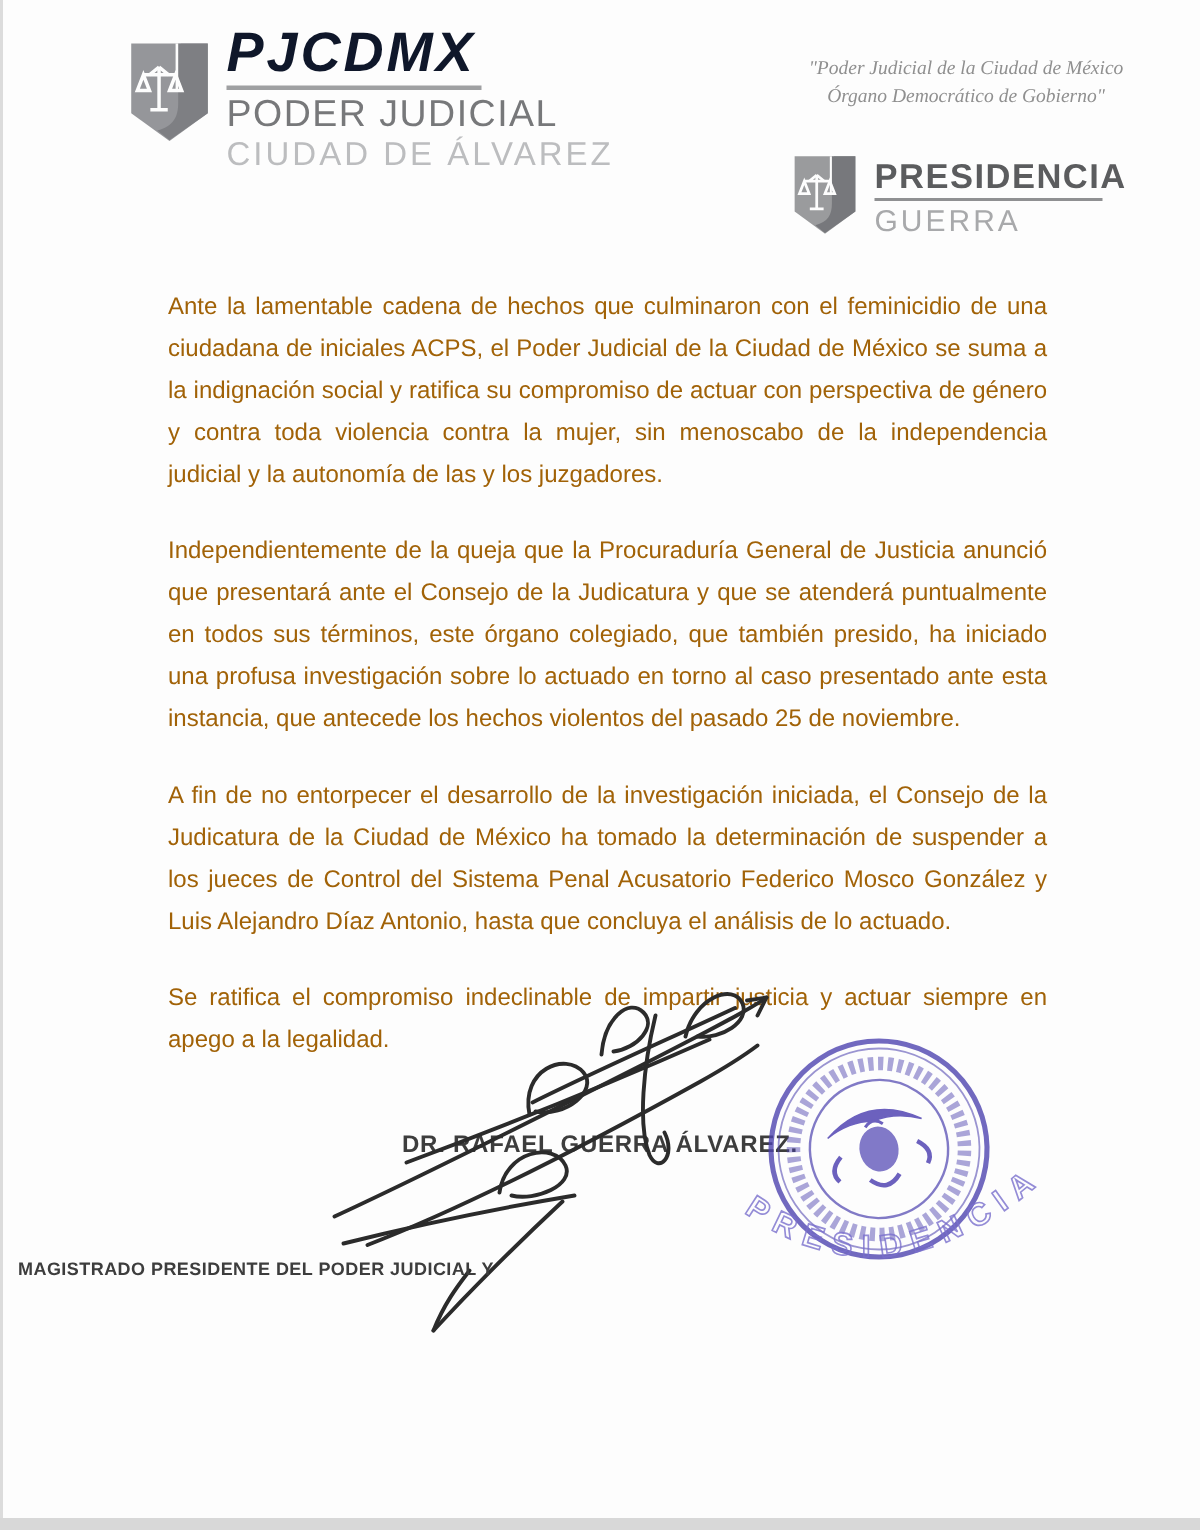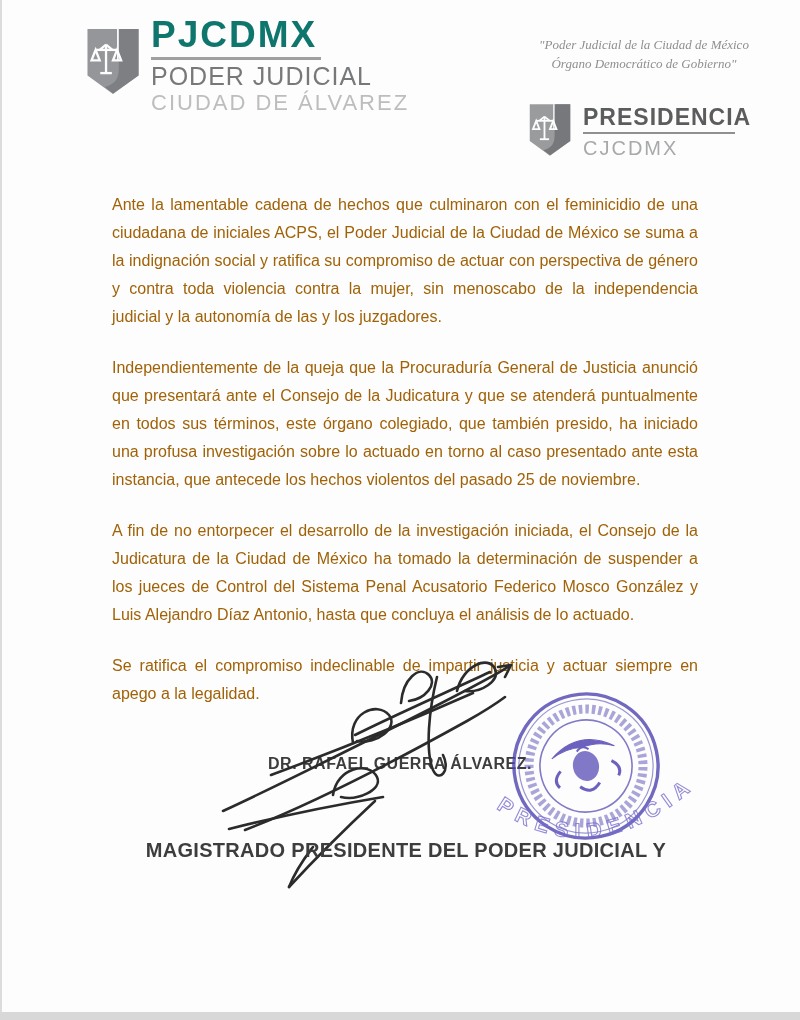--- a/index.html
+++ b/index.html
@@ -10,21 +10,21 @@
   }
   .abs{position:absolute;}
   
   .edge-left{left:0;top:0;width:2px;height:100%;background:#cdcdcd;opacity:.7;}
   .edge-bottom{left:0;bottom:0;width:100%;height:8px;background:#d8d8d8;}
 
   
   .logo{left:84px;top:16px;display:flex;align-items:flex-start;}
   .logo-shield{width:58px;height:91px;flex:none;}
   .logo-text{margin-left:9px;}
-  .logo-acronym{font-size:37px;font-weight:bold;color:#0f766e;letter-spacing:2px;line-height:1.05;}
+  .logo-acronym{font-size:37px;font-weight:bold;color:#0f172a;letter-spacing:2px;line-height:1.05;font-style:italic;}
   .logo-divider{height:3px;background:#9fa0a2;margin:2px 0 3px 0;width:170px;}
   .logo-line1{font-size:25px;color:#77787a;font-weight:400;letter-spacing:1px;line-height:1.1;}
   .logo-line2{font-size:22px;color:#bcbdbf;letter-spacing:2px;line-height:1.2;}
 
   
   .motto{left:498px;top:36px;width:292px;text-align:center;
     font-family:"Liberation Serif",serif;font-style:italic;
     font-size:13px;color:#8f8f8f;line-height:1.45;}
 
   
@@ -37,22 +37,22 @@
 
   
   .body-text{left:112px;top:191px;width:586px;font-size:16px;line-height:28px;
     color:#a16207;text-align:justify;}
   .body-text p{margin:0 0 23px 0;}
 
   
   .signature-svg{left:205px;top:615px;width:380px;height:285px;pointer-events:none;}
   .signer-name{left:0;top:755px;width:100%;text-align:center;font-weight:bold;
     font-size:16px;color:#3d3d3d;letter-spacing:.5px;}
-  .footer-title{left:0;width:100%;text-align:center;font-weight:bold;
-    font-size:20px;color:#3d3d3d;letter-spacing:.3px;padding-left:12px;box-sizing:border-box;}
+  .footer-title{left:0;width:100%;font-weight:bold;
+    font-size:12px;color:#3d3d3d;letter-spacing:.3px;padding-left:12px;box-sizing:border-box;}
   .footer-line1{top:839px;}
   .footer-line2{top:869px;}
 
   
   .stamp-svg{left:490px;top:686px;width:208px;height:192px;opacity:.92;pointer-events:none;}
 </style>
 </head>
 <body>
 
 <div id="page">
@@ -99,21 +99,21 @@
           <path d="M38 31 L27 40 M38 31 L49 40"></path>
           <path d="M20 40 L13 58 H27 Z"></path>
           <path d="M57 40 L50 58 H64 Z"></path>
           <path d="M28 80 H48"></path>
         </g>
       </svg>
     </span>
     <div class="pres-text">
       <div class="pres-title">PRESIDENCIA</div>
       <div class="pres-divider"></div>
-      <div class="pres-sub">CJCDMX</div>
+      <div class="pres-sub">GUERRA</div>
     </div>
   </div>
 
   <div class="abs body-text">
     <p>Ante la lamentable cadena de hechos que culminaron con el feminicidio de una ciudadana de iniciales ACPS, el Poder Judicial de la Ciudad de México se suma a la indignación social y ratifica su compromiso de actuar con perspectiva de género y contra toda violencia contra la mujer, sin menoscabo de la independencia judicial y la autonomía de las y los juzgadores.</p>
     <p>Independientemente de la queja que la Procuraduría General de Justicia anunció que presentará ante el Consejo de la Judicatura y que se atenderá puntualmente en todos sus términos, este órgano colegiado, que también presido, ha iniciado una profusa investigación sobre lo actuado en torno al caso presentado ante esta instancia, que antecede los hechos violentos del pasado 25 de noviembre.</p>
     <p>A fin de no entorpecer el desarrollo de la investigación iniciada, el Consejo de la Judicatura de la Ciudad de México ha tomado la determinación de suspender a los jueces de Control del Sistema Penal Acusatorio Federico Mosco González y Luis Alejandro Díaz Antonio, hasta que concluya el análisis de lo actuado.</p>
     <p>Se ratifica el compromiso indeclinable de impartir justicia y actuar siempre en apego a la legalidad.</p>
   </div>
 

